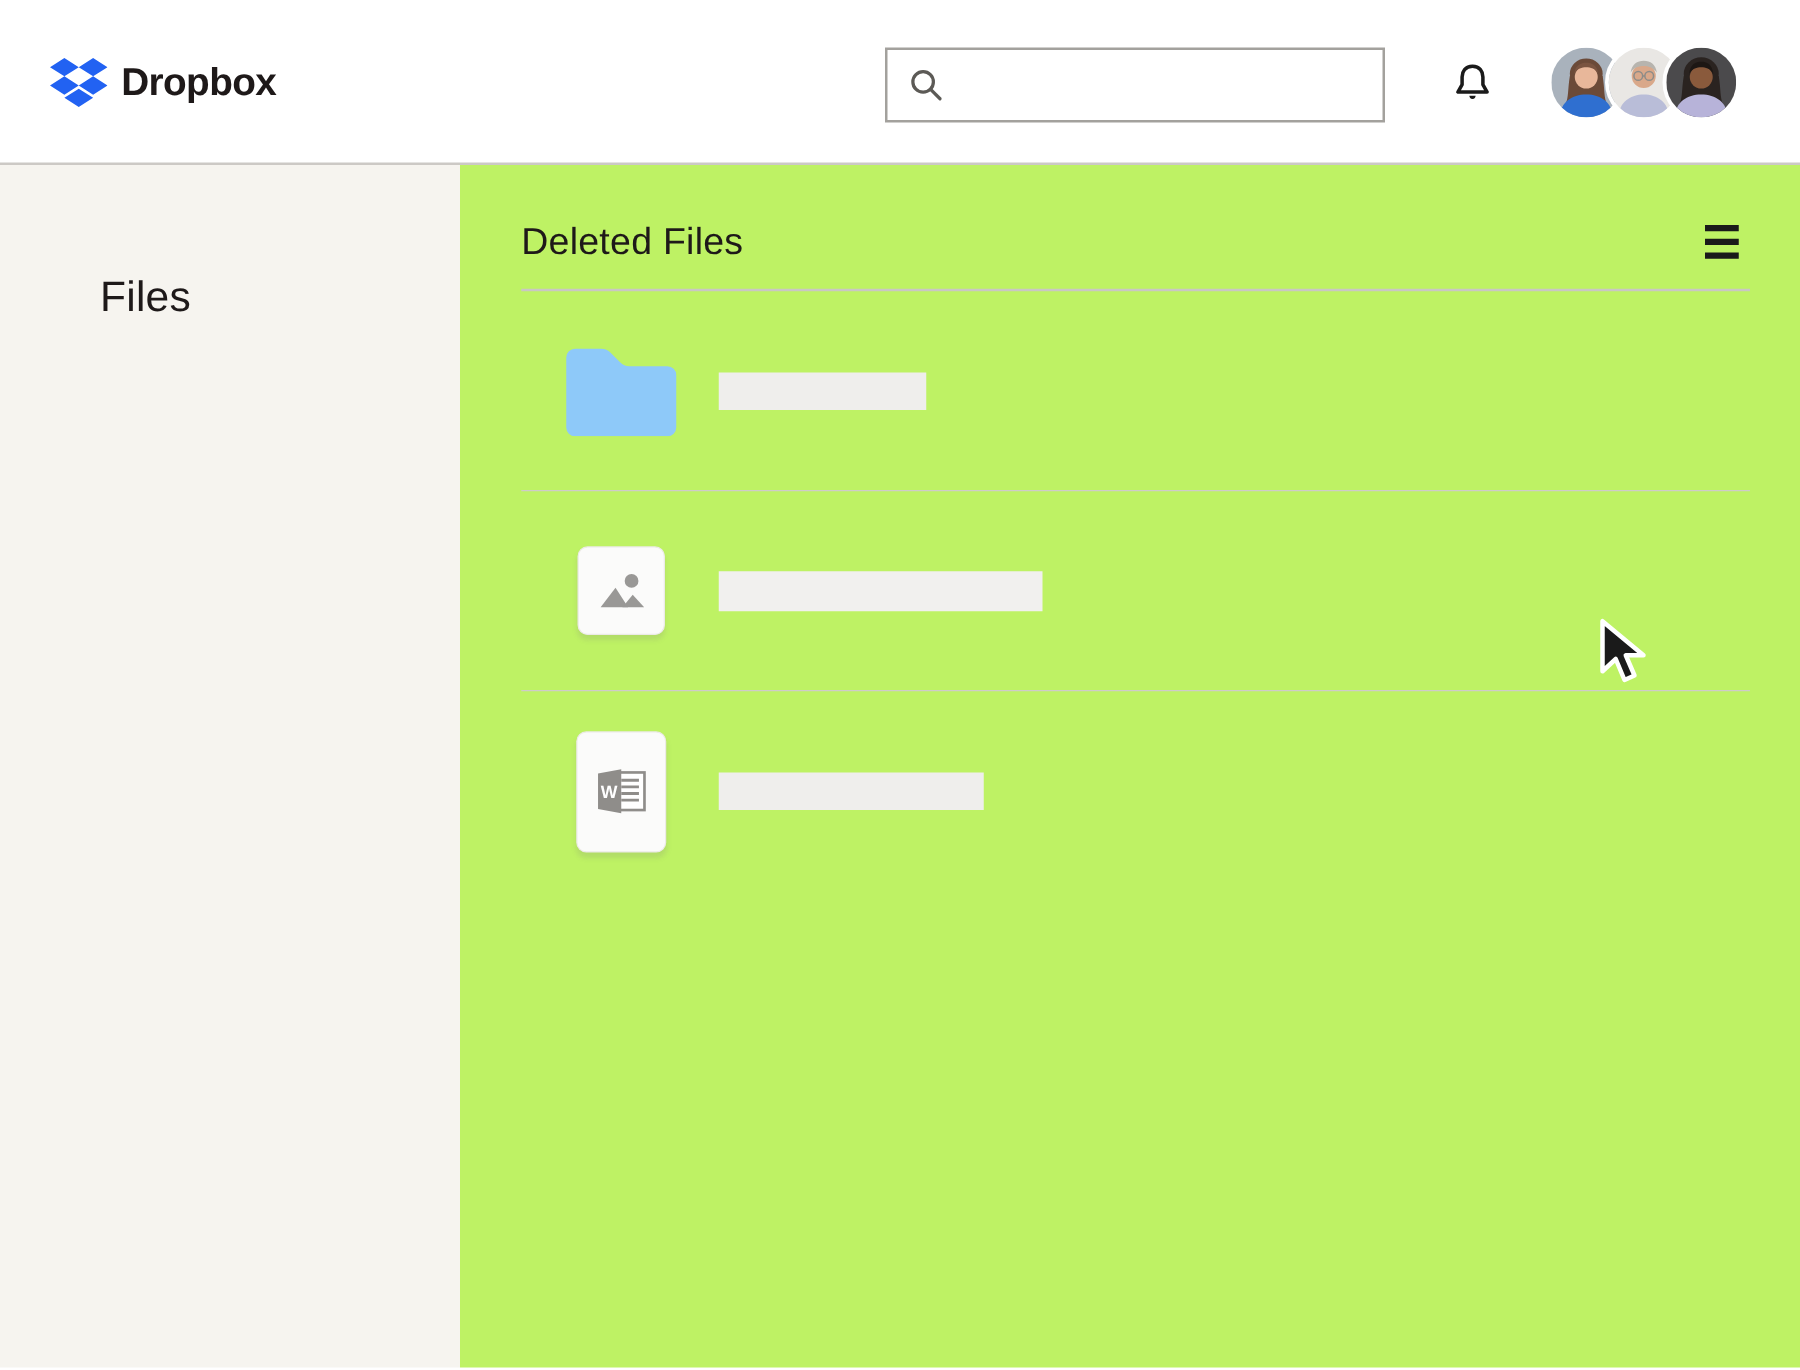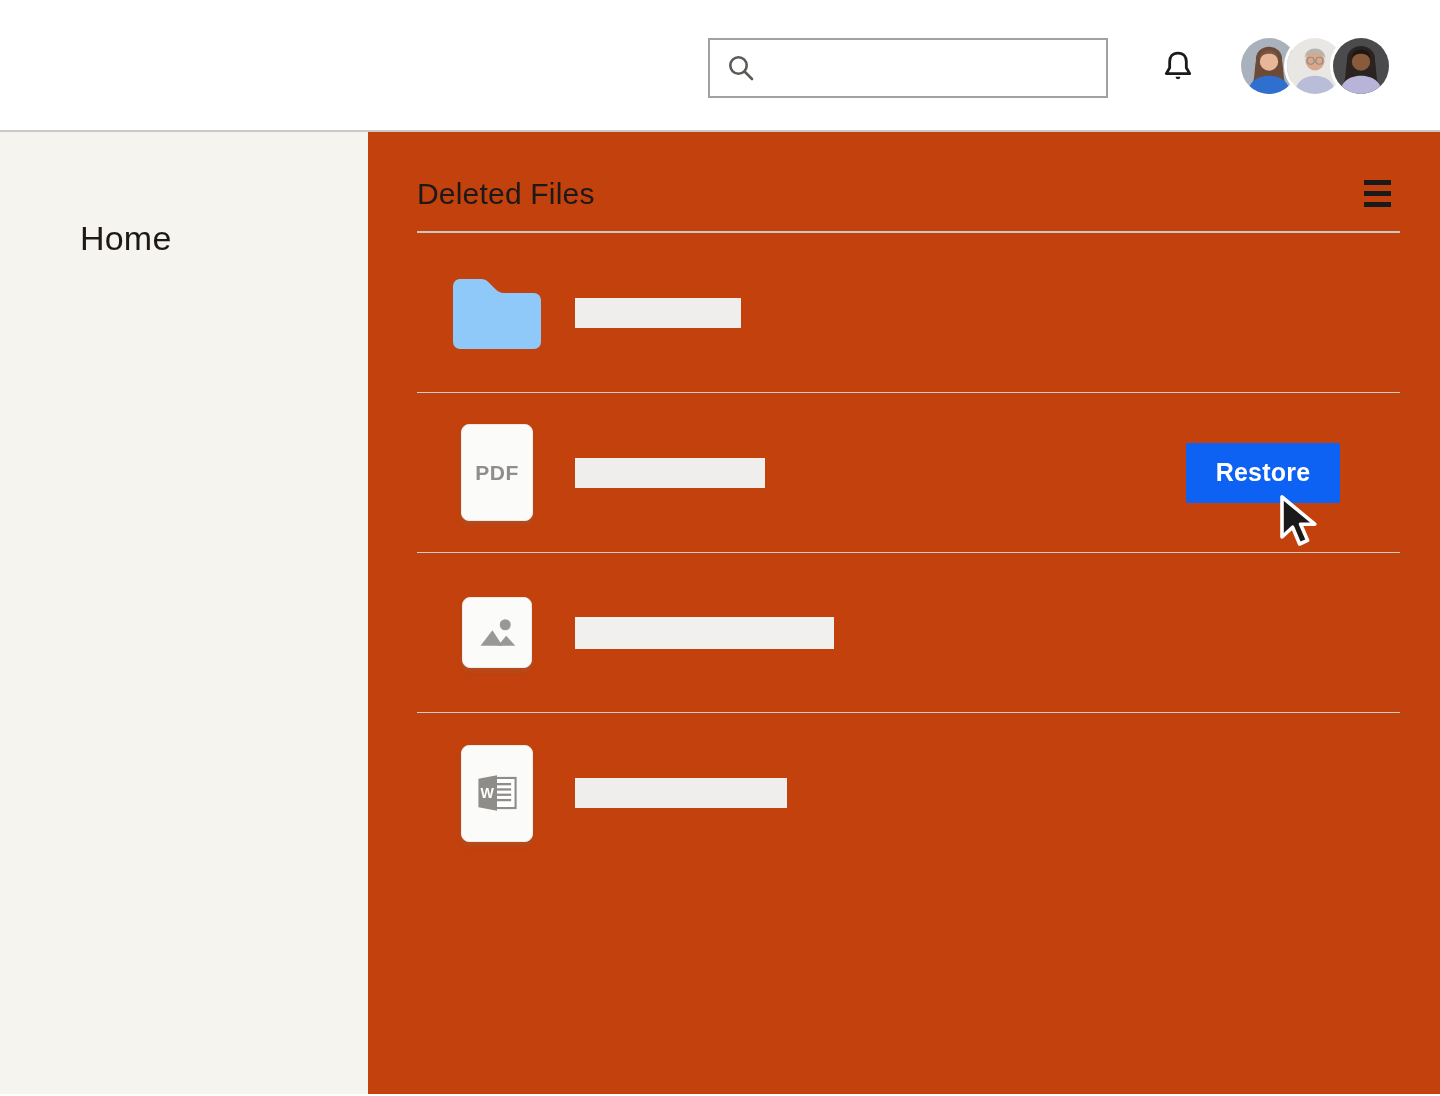--- a/index.html
+++ b/index.html
@@ -94,21 +94,21 @@
     font-size: 34px;
     font-weight: 500;
     letter-spacing: 0.2px;
     color: #1e1919;
     margin-bottom: 32px;
     line-height: 40px;
     cursor: pointer;
   }
   .main {
     flex: 1;
-    background: #c2410c;
+    background: #bef264;
     padding: 0 40px 0 49px;
   }
 
   
   .page-head {
     height: 101px;
     display: flex;
     justify-content: space-between;
     align-items: flex-end;
     padding-bottom: 20px;
@@ -200,20 +200,28 @@
     left: 1278px;
     top: 494px;
     z-index: 50;
     pointer-events: none;
   }
 </style>
 </head>
 <body>
 
 <div class="header">
+  <div class="logo">
+    <span style="display:flex;">
+      <svg width="46" height="40" viewBox="0 0 50 42.7">
+        <path fill="#2262f2" d="m12.5 0 12.5 8-12.5 8L0 8l12.5-8zm25 0L50 8 37.5 16 25 8l12.5-8zM0 24l12.5-8L25 24l-12.5 8L0 24zm37.5-8L50 24 37.5 32 25 24l12.5-8zM12.5 34.7 25 26.7l12.5 8-12.5 8-12.5-8z"></path>
+      </svg>
+    </span>
+    <span class="logo-text">Dropbox</span>
+  </div>
 
   <div class="search-box">
     <span style="display:flex;">
       <svg width="30" height="30" viewBox="0 0 30 30" fill="none" stroke="#5c5a56" stroke-width="2.6">
         <circle cx="12.5" cy="12.5" r="8.2"></circle>
         <line x1="18.5" y1="18.5" x2="26" y2="26" stroke-linecap="round"></line>
       </svg>
     </span>
     <input type="text" value="" style="">
   </div>
@@ -256,21 +264,21 @@
           <circle cx="32" cy="27" r="10.5" fill="#8a5a3c"></circle>
           <path d="M21 24 C22 15 27 13 32 13 C37 13 42 15 43 24 C40 19 36 18 32 18 C28 18 24 19 21 24 Z" fill="#1d1714"></path>
         </svg>
       </div>
     </div>
   </div>
 </div>
 
 <div class="shell">
   <aside class="sidebar">
-    <div class="side-item">Home</div>
+    <div class="side-item">Files</div>
   </aside>
 
   <main class="main">
     <div class="page-head">
       <h1 class="page-title">Deleted Files</h1>
       <div class="hamburger">
         <span></span>
           <span></span>
           <span></span>
       </div>
@@ -280,29 +288,20 @@
       <div class="icon-cell">
         <span style="display:flex;">
           <svg width="96" height="72" viewBox="0 0 96 72">
             <path fill="#8ec9f9" d="M4 9 a7 7 0 0 1 7 -7 h21 c3 0 5.5 1.2 7.5 3.2 l7.6 7.6 c2 2 4.5 3.2 7.5 3.2 h30.4 a7 7 0 0 1 7 7 v42 a7 7 0 0 1 -7 7 H11 a7 7 0 0 1 -7 -7 Z"></path>
           </svg>
         </span>
       </div>
       <div class="placeholder-bar bar-1"></div>
     </div>
 
-    <div class="row">
-      <div class="icon-cell">
-        <div class="file-card card-tall">
-          <span class="pdf-label">PDF</span>
-        </div>
-      </div>
-      <div class="placeholder-bar bar-2"></div>
-      <button class="restore-btn">Restore</button>
-    </div>
 
     <div class="row">
       <div class="icon-cell">
         <div class="file-card card-square">
           <svg width="44" height="44" viewBox="0 0 48 48">
             <circle cx="33" cy="15" r="6" fill="#999896"></circle>
             <path d="M6 38 L19 21 L30 38 Z" fill="#999896"></path>
             <path d="M25 38 L34 27 L44 38 Z" fill="#999896"></path>
           </svg>
         </div>

